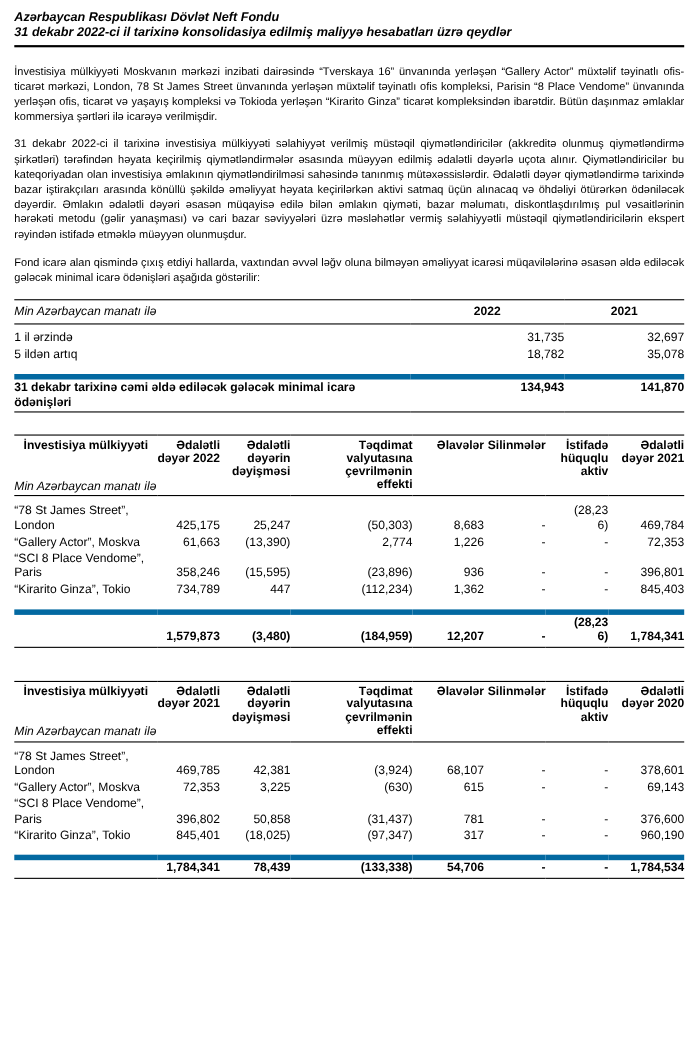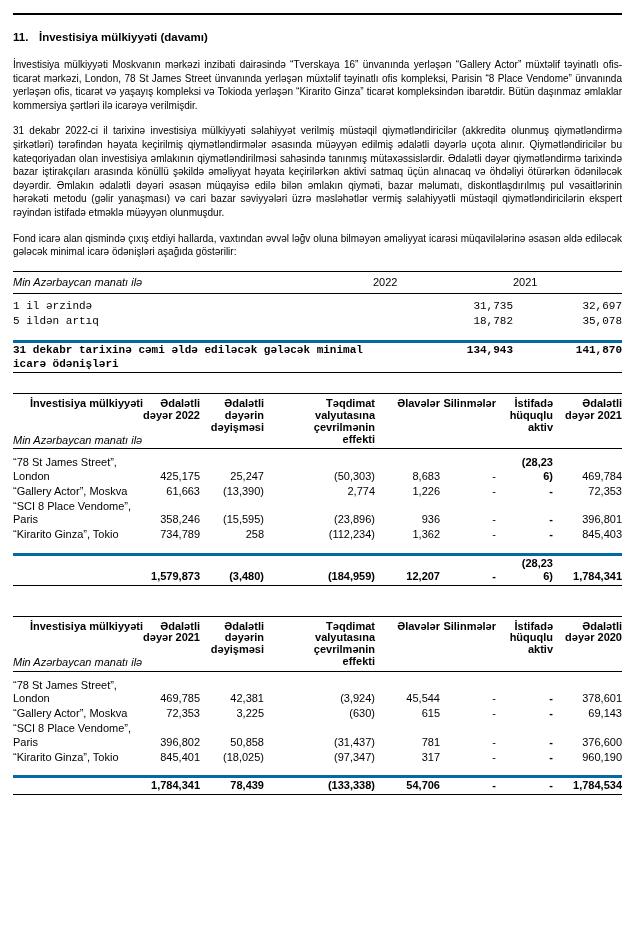--- a/index.html
+++ b/index.html
@@ -21,42 +21,42 @@
   .section-num { width: 26px; flex: 0 0 26px; }
 
   
   .para { font-size: 10px; line-height: 13.6px; text-align: justify; margin-bottom: 12px; }
 
   
   table { width: 100%; border-collapse: collapse; table-layout: fixed; font-size: 11px; }
   .num { text-align: right; }
   tr.spacer td { height: 12px; padding: 0; border: none; }
   tr.total td {
-    border-top: 3px solid #0369a1;
+    border-top: 5px solid #0369a1;
     border-bottom: 1px solid #000;
     font-weight: bold;
     padding: 5px 0 6px 0;
     vertical-align: top;
   }
 
   
   .lease-table { margin-top: 4px; margin-bottom: 20px; border-top: 1px solid #000; }
   .lease-table col.lcol-label { width: 360px; }
   .lease-table col.lcol-a { width: 140px; }
   .lease-table col.lcol-b { width: 109px; }
   .lease-table thead th {
     border-bottom: 1px solid #000;
     padding: 4px 0 5px 0;
     vertical-align: bottom;
-    font-weight: normal;
-    text-align: left;
+    font-weight: bold;
+    text-align: center;
     font-size: 11px;
   }
   .lease-table thead th.unit { font-weight: normal; font-style: italic; text-align: left; }
-  .lease-table tbody td { padding: 1px 0; line-height: 13.5px; font-family: Liberation Mono, monospace; }
+  .lease-table tbody td { padding: 1px 0; line-height: 13.5px; }
   .lease-table tbody[data-repeat] tr:first-of-type td { padding-top: 6px; }
 
   
   .fv-table { margin-top: 4px; margin-bottom: 30px; border-top: 1px solid #000; }
   .fv-table col.col-name { width: 130px; }
   .fv-table col.col-c1 { width: 57px; }
   .fv-table col.col-c2 { width: 64px; }
   .fv-table col.col-c3 { width: 111px; }
   .fv-table col.col-c4 { width: 65px; }
   .fv-table col.col-c5 { width: 56px; }
@@ -64,55 +64,52 @@
   .fv-table col.col-c7 { width: 69px; }
   .fv-table thead th {
     font-weight: bold;
     text-align: right;
     vertical-align: top;
     padding: 4px 0 3px 0;
     line-height: 11.8px;
     border-bottom: 1px solid #000;
     font-size: 11px;
   }
-  .fv-table thead th.name-col { text-align: right; position: relative; margin-top: 29px; }
+  .fv-table thead th.name-col { text-align: center; position: relative; margin-top: 29px; }
   .fv-head-inner { display: inline-block; max-width: 64px; }
   .th-unit {
     position: absolute;
     left: 0;
     bottom: 2px;
     font-weight: normal;
     font-style: italic;
     white-space: nowrap;
   }
   .fv-table tbody td { vertical-align: bottom; padding: 1px 0; line-height: 13.2px; }
   .fv-table tbody td.name-col { text-align: left; }
   .fv-table tbody[data-repeat] tr:first-of-type td { padding-top: 7px; }
   .narrow-val {
     display: inline-block;
     max-width: 37px;
     word-break: break-all;
     text-align: right;
     line-height: 13.2px;
-    font-weight: bold;
   }
 </style>
 </head>
 <body>
 
 <div class="page">
 
   <header class="doc-header">
+    <div>Azərbaycan Respublikası Dövlət Neft Fondu</div>
+    <div>31 dekabr 2022-ci il tarixinə konsolidasiya edilmiş maliyyə hesabatları üzrə qeydlər</div>
   </header>
   <hr class="header-rule">
 
-  <div class="section-heading">
-    <span class="section-num">11.</span>
-    <span>İnvestisiya mülkiyyəti (davamı)</span>
-  </div>
 
   <p class="para">İnvestisiya mülkiyyəti Moskvanın mərkəzi inzibati dairəsində “Tverskaya 16” ünvanında yerləşən “Gallery Actor” müxtəlif təyinatlı ofis-ticarət mərkəzi, London, 78 St James Street ünvanında yerləşən müxtəlif təyinatlı ofis kompleksi, Parisin “8 Place Vendome” ünvanında yerləşən ofis, ticarət və yaşayış kompleksi və Tokioda yerləşən “Kirarito Ginza” ticarət kompleksindən ibarətdir. Bütün daşınmaz əmlaklar kommersiya şərtləri ilə icarəyə verilmişdir.</p>
   <p class="para">31 dekabr 2022-ci il tarixinə investisiya mülkiyyəti səlahiyyət verilmiş müstəqil qiymətləndiricilər (akkreditə olunmuş qiymətləndirmə şirkətləri) tərəfindən həyata keçirilmiş qiymətləndirmələr əsasında müəyyən edilmiş ədalətli dəyərlə uçota alınır. Qiymətləndiricilər bu kateqoriyadan olan investisiya əmlakının qiymətləndirilməsi sahəsində tanınmış mütəxəssislərdir. Ədalətli dəyər qiymətləndirmə tarixində bazar iştirakçıları arasında könüllü şəkildə əməliyyat həyata keçirilərkən aktivi satmaq üçün alınacaq və öhdəliyi ötürərkən ödəniləcək dəyərdir. Əmlakın ədalətli dəyəri əsasən müqayisə edilə bilən əmlakın qiyməti, bazar məlumatı, diskontlaşdırılmış pul vəsaitlərinin hərəkəti metodu (gəlir yanaşması) və cari bazar səviyyələri üzrə məsləhətlər vermiş səlahiyyətli müstəqil qiymətləndiricilərin ekspert rəyindən istifadə etməklə müəyyən olunmuşdur.</p>
   <p class="para">Fond icarə alan qismində çıxış etdiyi hallarda, vaxtından əvvəl ləğv oluna bilməyən əməliyyat icarəsi müqavilələrinə əsasən əldə ediləcək gələcək minimal icarə ödənişləri aşağıda göstərilir:</p>
 
   <table class="lease-table">
     <colgroup>
       <col class="lcol-label">
         <col class="lcol-a">
         <col class="lcol-b">
@@ -209,21 +206,21 @@
           <td class="num">(23,896)</td>
           <td class="num">936</td>
           <td class="num">-</td>
           <td class="num"><span class="narrow-val">-</span></td>
           <td class="num">396,801</td>
         </tr>
 
         <tr>
           <td class="name-col">“Kirarito Ginza”, Tokio</td>
           <td class="num">734,789</td>
-          <td class="num">258</td>
+          <td class="num">447</td>
           <td class="num">(112,234)</td>
           <td class="num">1,362</td>
           <td class="num">-</td>
           <td class="num"><span class="narrow-val">-</span></td>
           <td class="num">845,403</td>
         </tr>
       </tbody>
     <tbody>
       <tr class="spacer">
           <td colspan="8"></td>
@@ -267,21 +264,21 @@
         <th>Ədalətli dəyər 2020</th>
       </tr>
     </thead>
     <tbody data-repeat="fv2021.rows">
 
         <tr>
           <td class="name-col">“78 St James Street”, London</td>
           <td class="num">469,785</td>
           <td class="num">42,381</td>
           <td class="num">(3,924)</td>
-          <td class="num">45,544</td>
+          <td class="num">68,107</td>
           <td class="num">-</td>
           <td class="num"><span class="narrow-val">-</span></td>
           <td class="num">378,601</td>
         </tr>
 
         <tr>
           <td class="name-col">“Gallery Actor”, Moskva</td>
           <td class="num">72,353</td>
           <td class="num">3,225</td>
           <td class="num">(630)</td>

